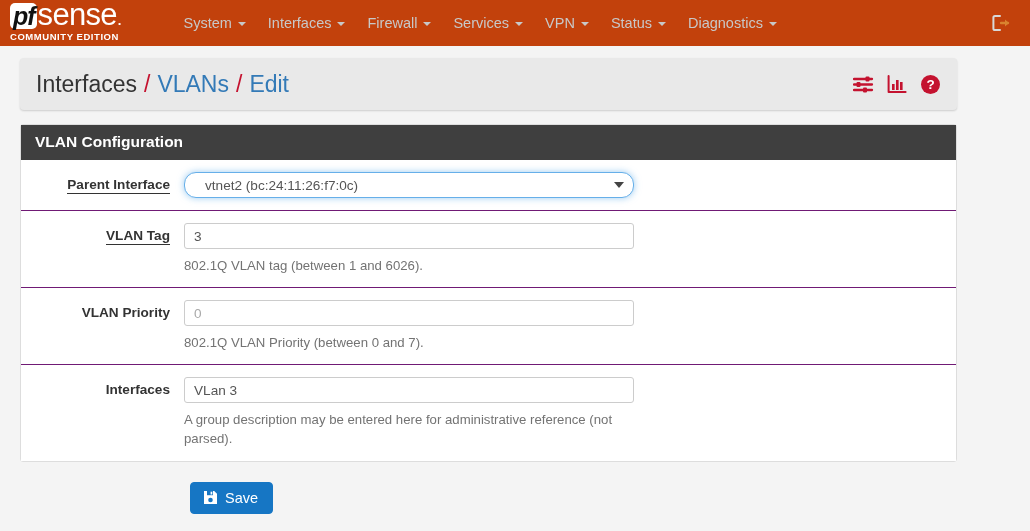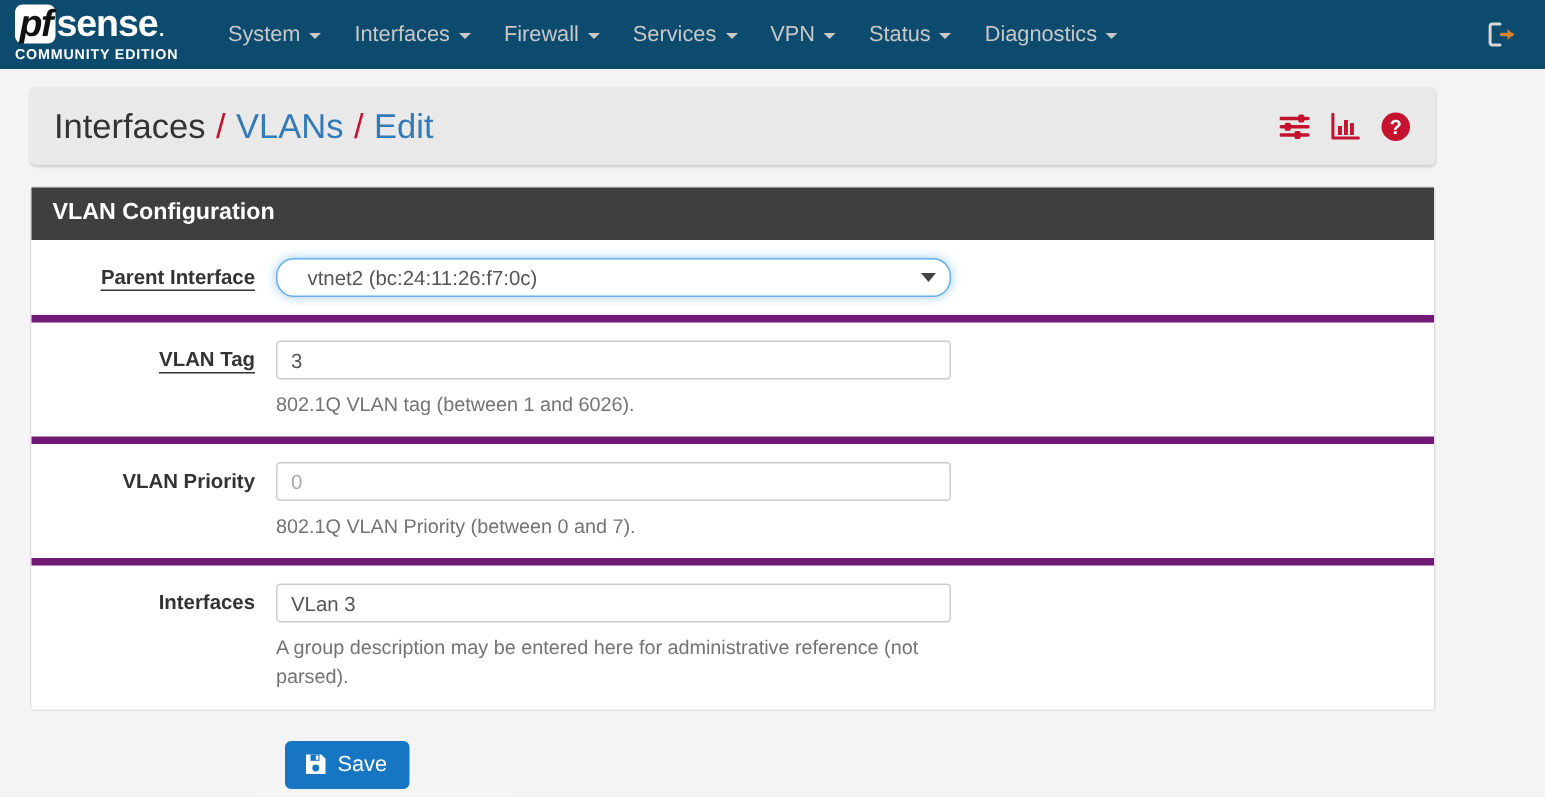--- a/index.html
+++ b/index.html
@@ -9,25 +9,26 @@
     width: 1030px;
     height: 531px;
     overflow: hidden;
     background: #f4f4f4;
     font-family: "Liberation Sans", sans-serif;
   }
 
   
   .navbar {
     height: 46px;
-    background: #0c4a6e;
+    background: #c2410c;
     display: flex;
     align-items: center;
     padding: 0 12px 0 10px;
     position: relative;
+    gap: 29px;
   }
   .brand {
     display: flex;
     flex-direction: column;
     justify-content: center;
     margin-right: 22px;
     padding-bottom: 2px;
   }
   .brand-main {
     display: flex;
@@ -41,22 +42,22 @@
     font-style: italic;
     font-size: 25px;
     line-height: 26px;
     padding: 0 2px 0 3px;
     border-radius: 5px;
     letter-spacing: -1px;
     font-family: "Liberation Sans", sans-serif;
   }
   .brand-sense {
     color: #ffffff;
-    font-weight: bold;
-    font-size: 25px;
+    font-weight: normal;
+    font-size: 31px;
     line-height: 26px;
     letter-spacing: -0.7px;
     margin-left: 1px;
   }
   .brand-dot {
     color: #ffffff;
     font-weight: bold;
     font-size: 13px;
     margin-left: 1px;
   }
@@ -154,21 +155,21 @@
     color: #ffffff;
     font-size: 15.5px;
     font-weight: bold;
     padding: 8px 14px 9px 14px;
   }
   .panel-body { background: #ffffff; }
 
   .form-row {
     display: flex;
     padding: 12px 0 12px 0;
-    border-bottom: 5px solid #701a75;
+    border-bottom: 1px solid #701a75;
   }
   .form-row:last-child { border-bottom: none; }
   .form-label {
     width: 163px;
     min-width: 163px;
     text-align: right;
     padding-right: 14px;
     padding-top: 5px;
     font-size: 13.6px;
     font-weight: bold;

